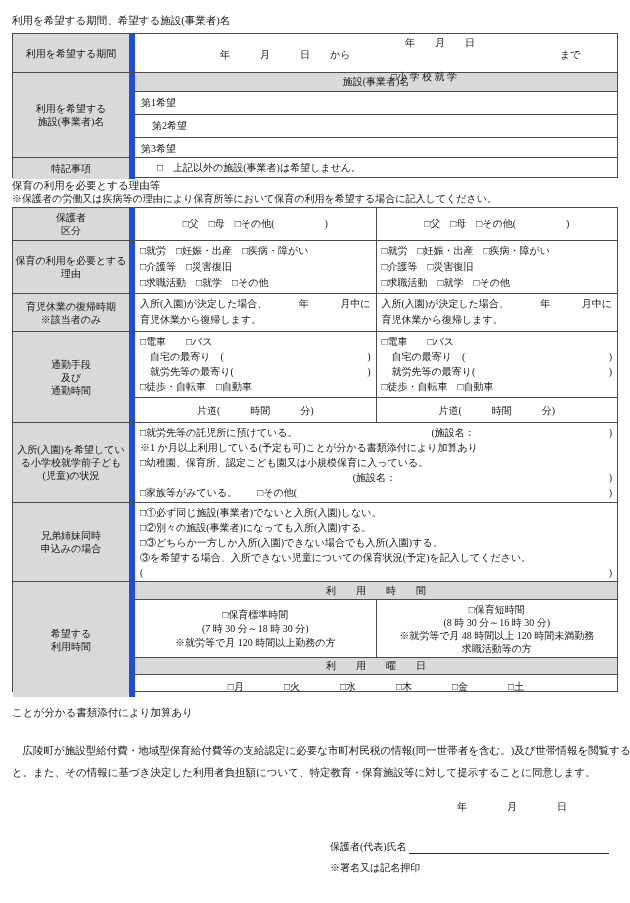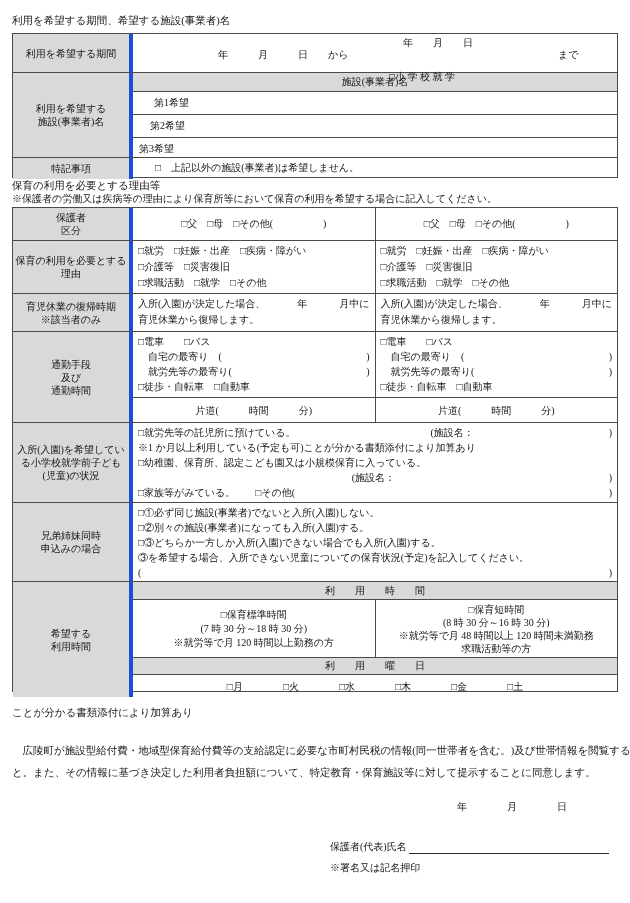--- a/index.html
+++ b/index.html
@@ -7,21 +7,21 @@
     width:630px;height:903px;position:relative;background:#ffffff;
     font-family:"Liberation Serif","DejaVu Serif",serif;
     color:#141414;font-size:10px;
   }
   .abs{position:absolute}
   .nw{white-space:nowrap}
   .tbl{position:absolute;left:12px;width:604px;border:1px solid #4a4a4a;background:#fff}
   .band{display:flex;align-items:stretch}
   .band + .band{border-top:1px solid #4a4a4a}
   .hcell{
-    flex:0 0 116px;width:116px;background:#d9d9d9;border-right:4px solid #1d4ed8;
+    flex:0 0 116px;width:116px;background:#d9d9d9;border-right:6px solid #1d4ed8;
     display:flex;flex-direction:column;justify-content:center;align-items:center;
     text-align:center;line-height:13px;
   }
   .cellbody{flex:1;min-width:0}
   .cols{display:flex;height:100%}
   .col{flex:1;min-width:0}
   .col + .col{border-left:1px solid #4a4a4a}
   .pad{padding:2px 5px 0 5px}
   .bt{border-top:1px solid #4a4a4a}
   .grayrow{background:#d9d9d9;text-align:center}
@@ -51,21 +51,21 @@
       <div class="abs nw" style="top:36px;left:256px">□小 学 校 就 学</div>
     </div>
   </div>
   <div class="band" style="height:84px">
     <div class="hcell">
       <div class="nw">利用を希望する</div>
       <div class="nw">施設(事業者)名</div>
     </div>
     <div class="cellbody">
       <div class="grayrow nw" style="height:18px;line-height:17px">施設(事業者)名</div>
-      <div class="bt nw" style="height:22px;line-height:21px;padding-left:21px">第1希望</div>
+      <div class="bt nw" style="height:22px;line-height:21px;padding-left:6px">第1希望</div>
       <div class="bt nw" style="height:22px;line-height:21px;padding-left:17px">第2希望</div>
       <div class="bt nw" style="height:22px;line-height:21px;padding-left:6px">第3希望</div>
     </div>
   </div>
   <div class="band" style="height:21px">
     <div class="hcell">
       <div class="nw">特記事項</div>
     </div>
     <div class="cellbody nw" style="line-height:20px;padding-left:22px">□　上記以外の施設(事業者)は希望しません。</div>
   </div>

